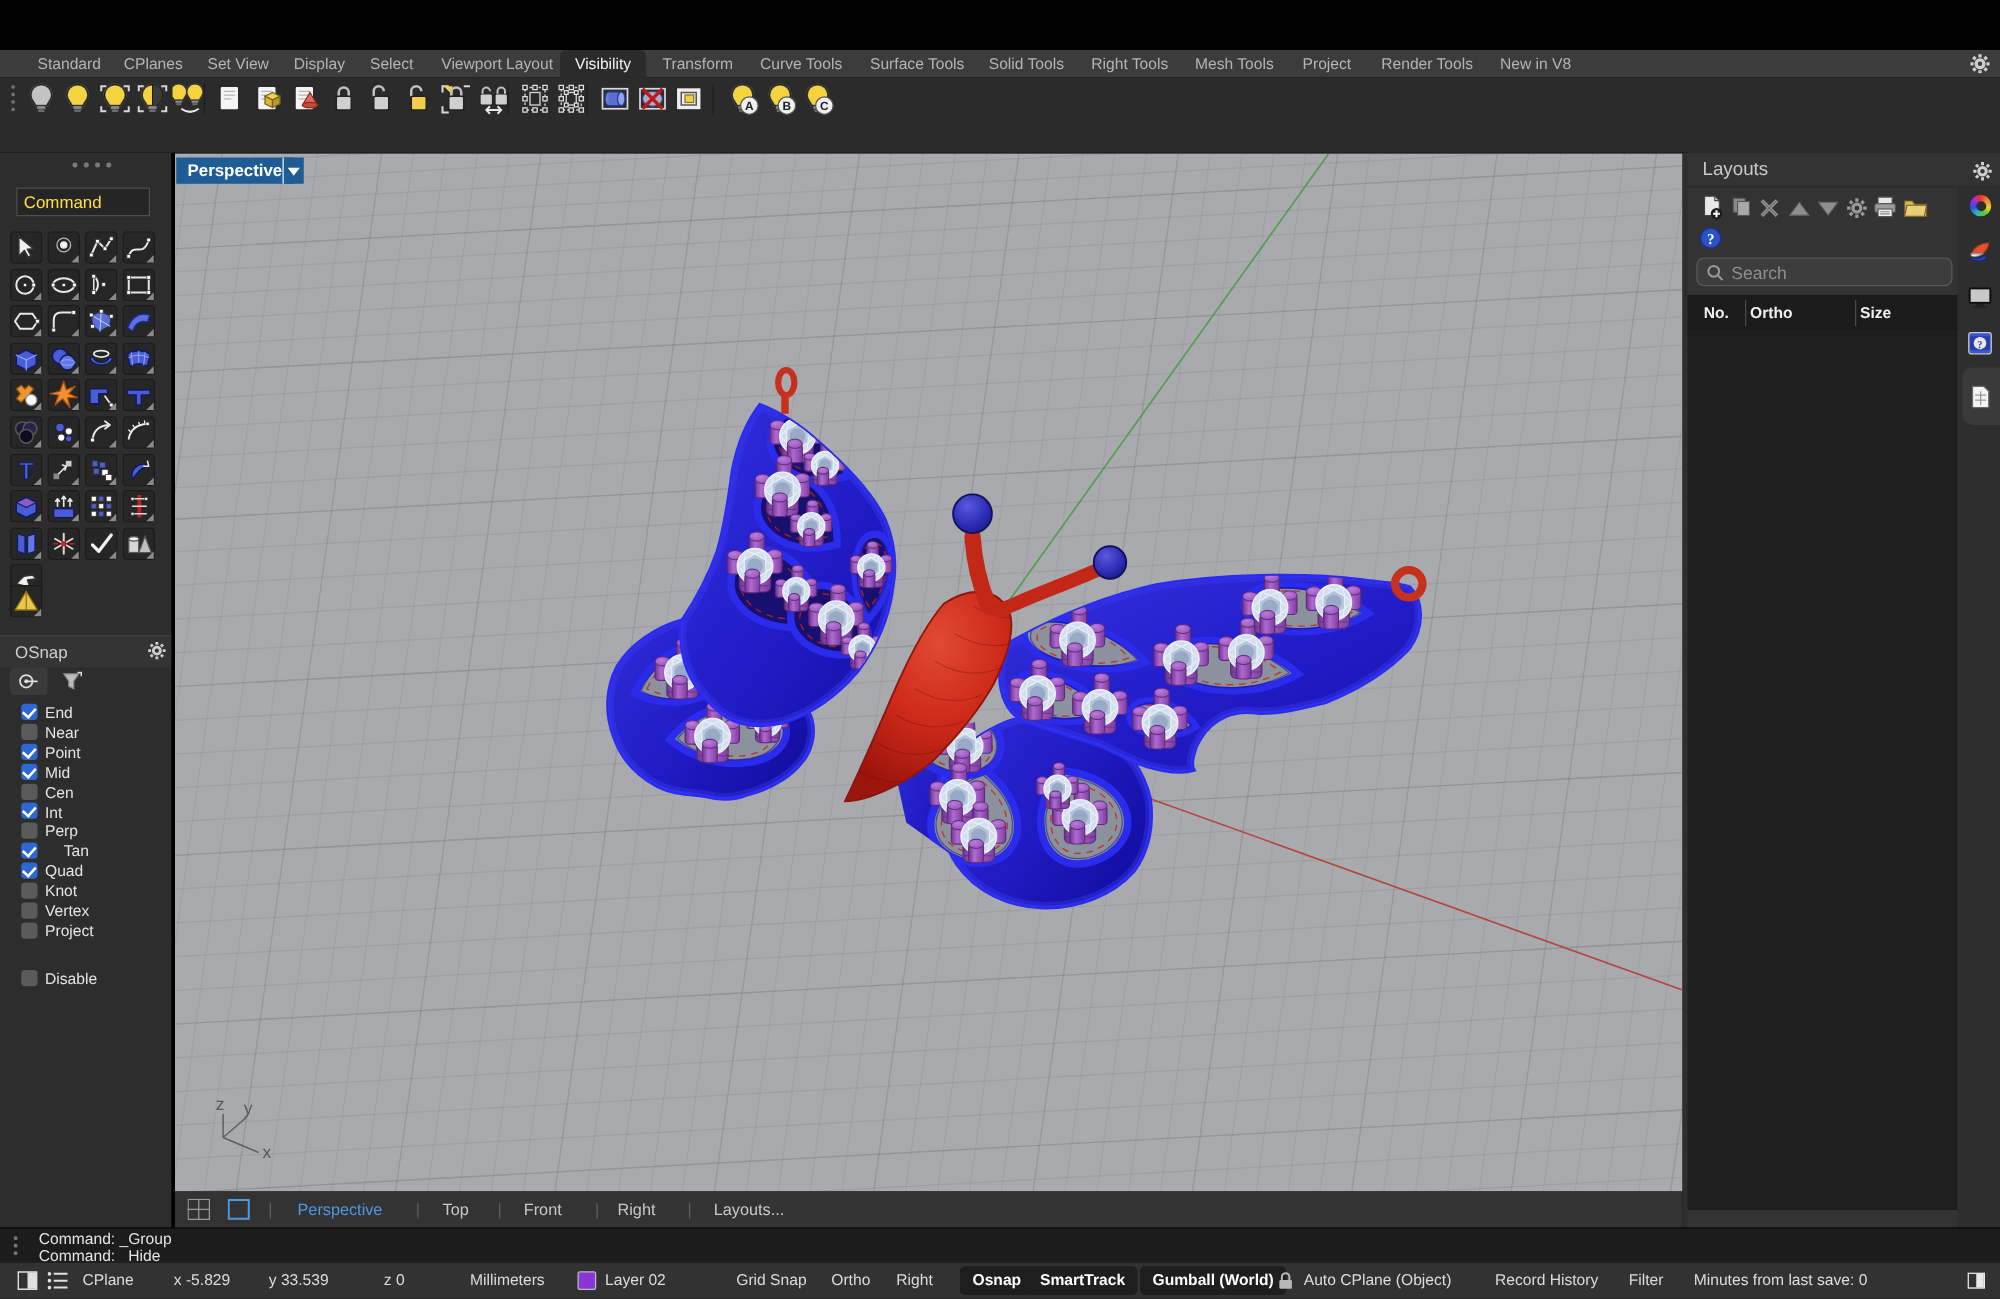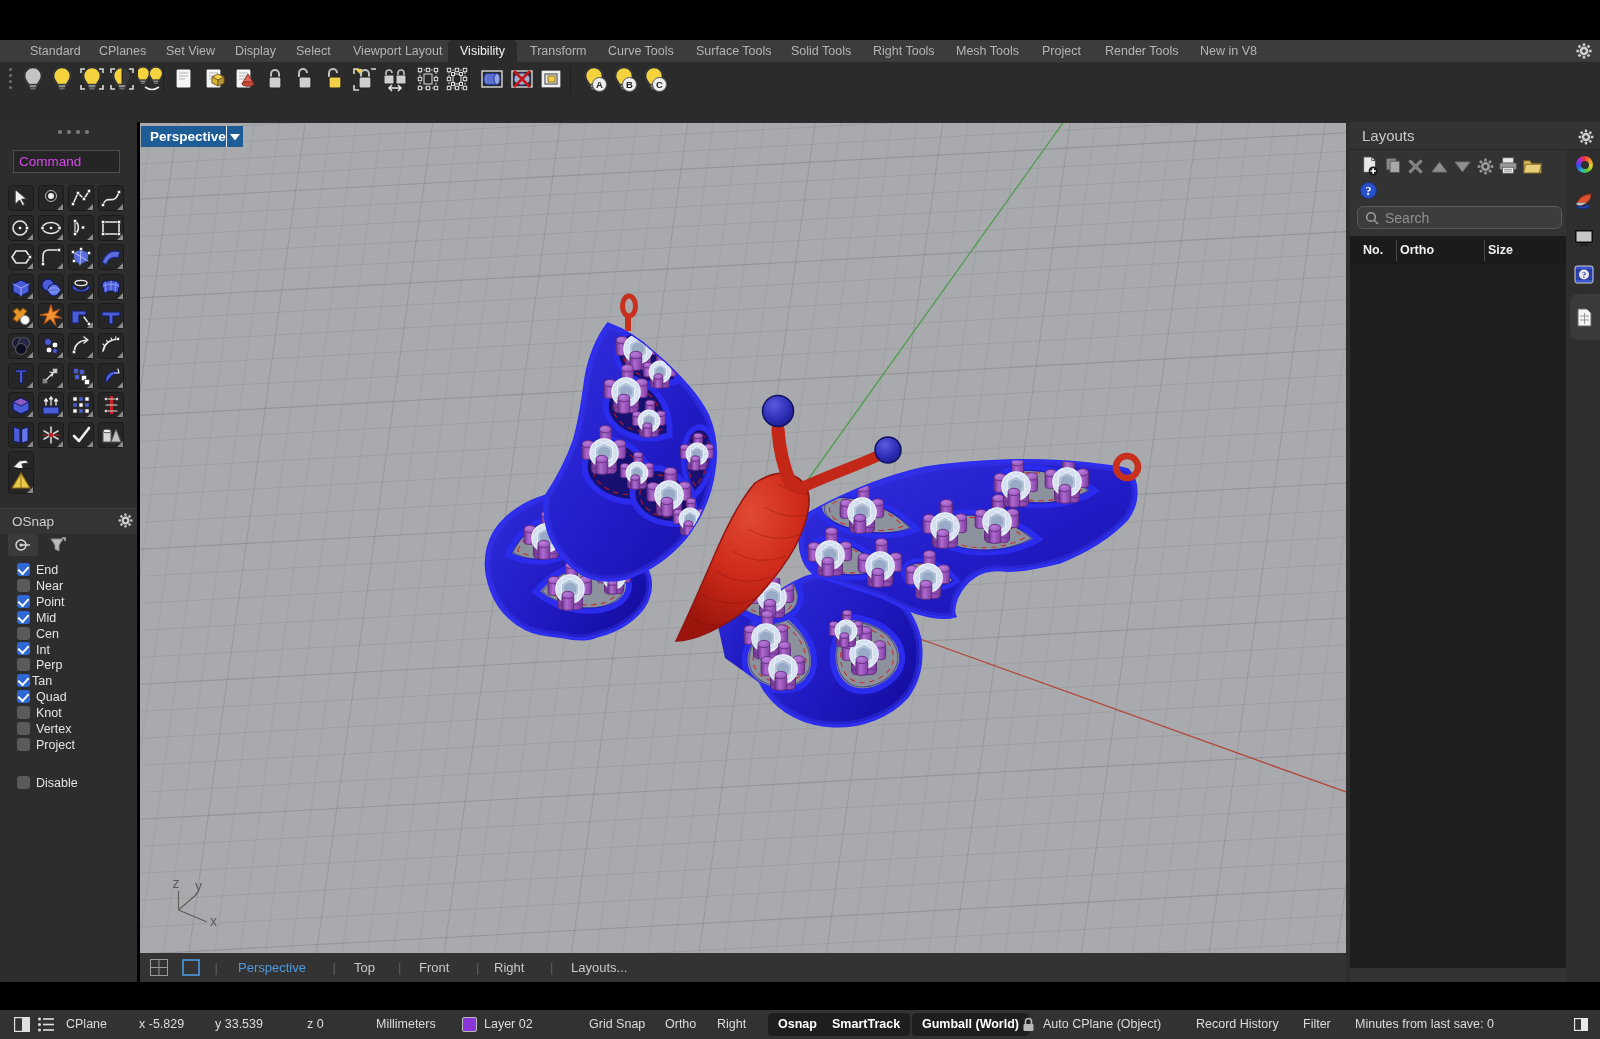--- a/index.html
+++ b/index.html
@@ -220,21 +220,21 @@
       <div class="abs" style="left:163px;top:5px;width:1px;height:25px;background:#1f1f1f"></div>
       <div class="abs" style="left:406px;top:5px;width:1px;height:25px;background:#1f1f1f"></div>
       <div class="abs" style="left:469px;top:5px;width:1px;height:25px;background:#1f1f1f"></div>
       <div class="abs" style="left:570px;top:5px;width:1px;height:25px;background:#1f1f1f"></div>
     </div>
     <div id="leftbar" class="abs">
       <div class="abs" style="left:58px;top:8px;width:3.5px;height:3.5px;border-radius:50%;background:#7a7a7a"></div>
       <div class="abs" style="left:67px;top:8px;width:3.5px;height:3.5px;border-radius:50%;background:#7a7a7a"></div>
       <div class="abs" style="left:76px;top:8px;width:3.5px;height:3.5px;border-radius:50%;background:#7a7a7a"></div>
       <div class="abs" style="left:85px;top:8px;width:3.5px;height:3.5px;border-radius:50%;background:#7a7a7a"></div>
-      <div class="abs" style="left:13px;top:28px;width:107px;height:23px;background:#252525;border:1px solid #4f4f4f;color:#d946ef;font-size:13.5px;line-height:21px;padding-left:5px">Command</div>
+      <div class="abs" style="left:13px;top:28px;width:107px;height:23px;background:#252525;border:1px solid #4f4f4f;color:#fde047;font-size:13.5px;line-height:21px;padding-left:5px">Command</div>
       <div class="abs" style="left:8px;top:63px"><svg width="26" height="26" viewBox="0 0 26 26">
           <rect x="0.5" y="0.5" width="25" height="25" rx="3" fill="#262626" stroke="#1b1b1b"></rect>
           <path d="M7 4 L7 20 L11.5 15.5 L14.5 21 L17 19.5 L14 14.5 L19 14 Z" fill="#f0f0f0" stroke="#333" stroke-width="1.4" stroke-linejoin="round" stroke-linecap="round"></path>
         </svg></div>
       <div class="abs" style="left:38px;top:63px"><svg width="26" height="26" viewBox="0 0 26 26">
           <rect x="0.5" y="0.5" width="25" height="25" rx="3" fill="#262626" stroke="#1b1b1b"></rect>
           <circle cx="13" cy="11" r="2.2" fill="#fff" stroke="#e8e8e8" stroke-width="1.6"></circle>
           <circle cx="13" cy="11" r="5.5" fill="none" stroke="#bbb" stroke-width="1"></circle>
           <path d="M25 19 v6 h-6 z" fill="#8a8a8a"></path>
         </svg></div>
@@ -518,21 +518,21 @@
       <div class="osl" style="left:36px;top:472px">Point</div>
       <div class="cb on" style="left:17px;top:489px"></div>
       <div class="osl" style="left:36px;top:488px">Mid</div>
       <div class="cb" style="left:17px;top:505px"></div>
       <div class="osl" style="left:36px;top:504px">Cen</div>
       <div class="cb on" style="left:17px;top:520px"></div>
       <div class="osl" style="left:36px;top:520px">Int</div>
       <div class="cb" style="left:17px;top:536px"></div>
       <div class="osl" style="left:36px;top:535px">Perp</div>
       <div class="cb on" style="left:17px;top:552px"></div>
-      <div class="osl" style="left:32px;top:551px">Tan</div>
+      <div class="osl" style="left:51px;top:551px">Tan</div>
       <div class="cb on" style="left:17px;top:568px"></div>
       <div class="osl" style="left:36px;top:567px">Quad</div>
       <div class="cb" style="left:17px;top:584px"></div>
       <div class="osl" style="left:36px;top:583px">Knot</div>
       <div class="cb" style="left:17px;top:600px"></div>
       <div class="osl" style="left:36px;top:599px">Vertex</div>
       <div class="cb" style="left:17px;top:616px"></div>
       <div class="osl" style="left:36px;top:615px">Project</div>
       <div class="cb" style="left:17px;top:654px"></div>
       <div class="osl" style="left:36px;top:653px">Disable</div>
@@ -1612,20 +1612,26 @@
         <rect x="2" y="4" width="16" height="11" fill="#2a3ea8"></rect>
         <circle cx="10" cy="9.5" r="5" fill="#e8e8e8"></circle>
         <text x="10" y="13" text-anchor="middle" font-size="8.5" font-weight="bold" fill="#2a3ea8" font-family="Liberation Serif">?</text>
       </svg>
       <div class="abs" style="left:224px;top:172px;width:30px;height:46px;background:#3a3a3a;border-radius:8px 0 0 8px"></div>
       <svg class="abs" style="left:230px;top:186px" width="17" height="19" viewBox="0 0 17 19">
         <path d="M2 1 h9 l4 4 v13 h-13 z" fill="#f4f4f4" stroke="#666"></path>
         <path d="M4 8 h9 M4 12 h9 M8.5 5 v11" stroke="#999" stroke-width="1"></path>
       </svg>
     </div>
+    <div id="cmdhist" class="abs">
+      <div class="abs" style="left:11px;top:6px;width:2.5px;height:2.5px;border-radius:50%;background:#777"></div>
+      <div class="abs" style="left:11px;top:12px;width:2.5px;height:2.5px;border-radius:50%;background:#777"></div>
+      <div class="abs" style="left:11px;top:18px;width:2.5px;height:2.5px;border-radius:50%;background:#777"></div>
+      <div class="abs" style="left:31px;top:1px;font-size:12.5px;color:#e4e4e4;line-height:14px">Command: _Group<br>Command: _Hide</div>
+    </div>
     <div id="statusbar" class="abs">
       <svg class="abs" style="left:14px;top:7px" width="16" height="15" viewBox="0 0 16 15">
         <rect x="0.5" y="0.5" width="15" height="14" fill="none" stroke="#e0e0e0" stroke-width="1.4"></rect>
         <rect x="8" y="1" width="7" height="13" fill="#e0e0e0"></rect>
       </svg>
       <svg class="abs" style="left:38px;top:7px" width="17" height="15" viewBox="0 0 17 15">
         <g stroke="#e0e0e0" stroke-width="1.6">
           <line x1="5" y1="2" x2="16" y2="2"></line>
           <line x1="5" y1="7.5" x2="16" y2="7.5"></line>
           <line x1="5" y1="13" x2="16" y2="13"></line>

